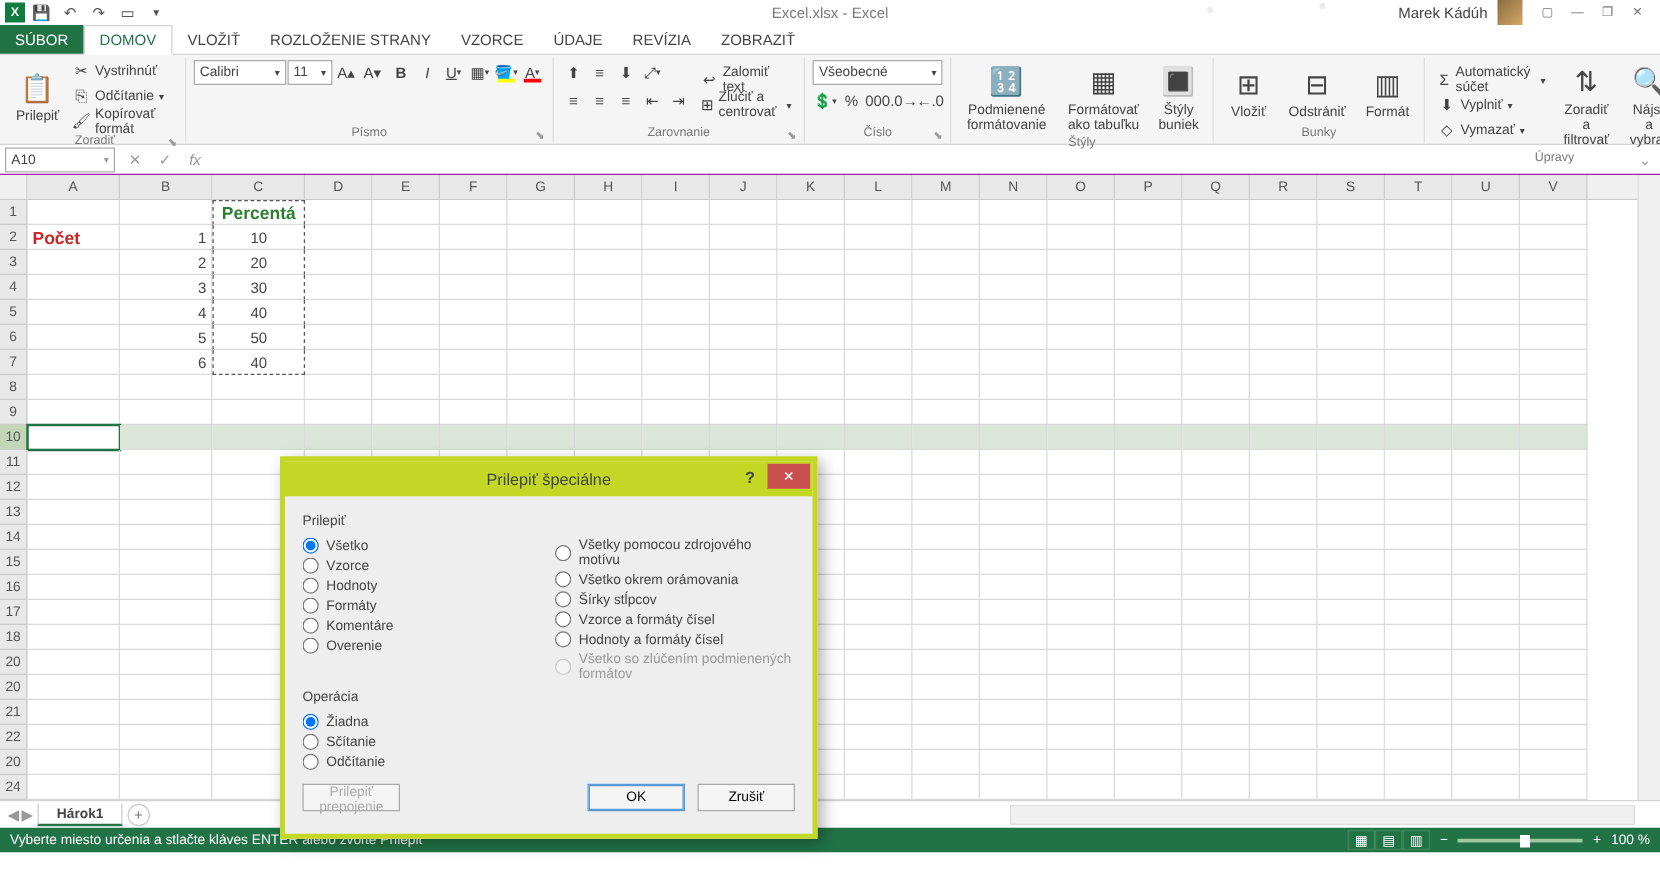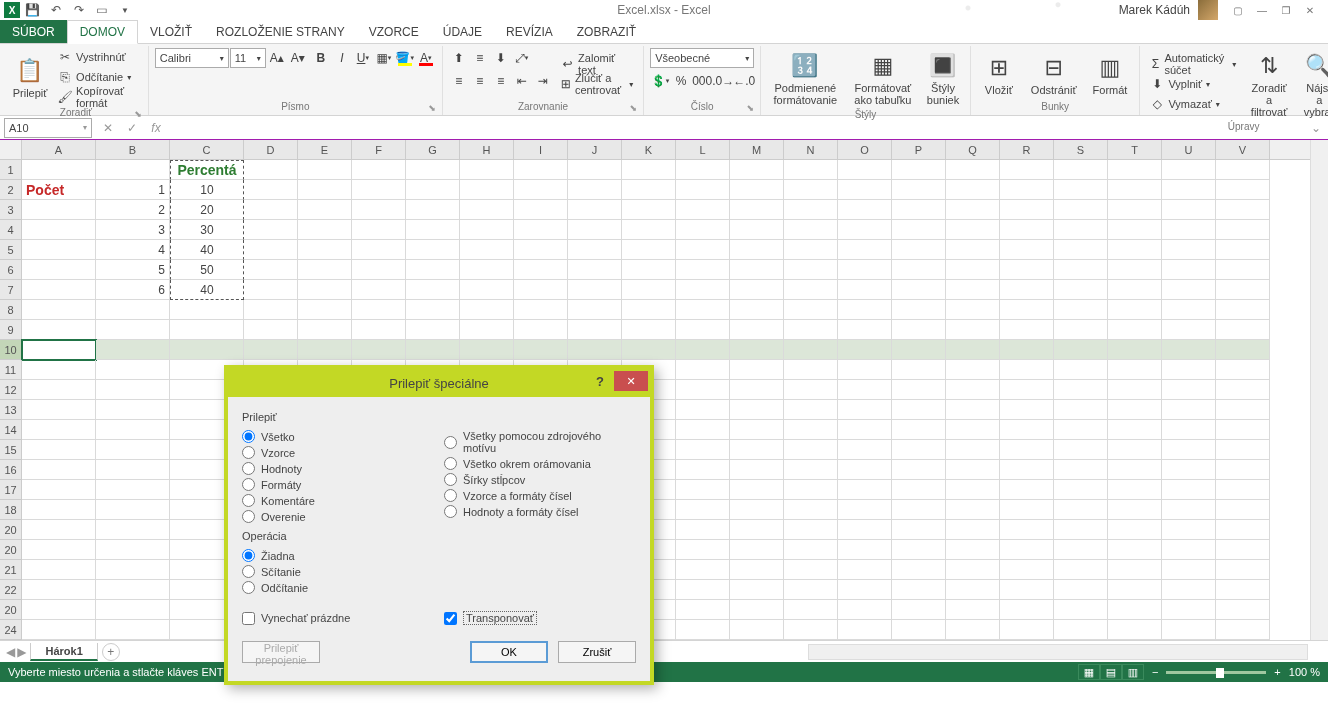--- a/index.html
+++ b/index.html
@@ -1045,48 +1045,42 @@
             <span>Šírky stĺpcov</span>
           </div>
           <div class="radio-row">
             <input type="radio" name="paste" style="">
             <span>Vzorce a formáty čísel</span>
           </div>
           <div class="radio-row">
             <input type="radio" name="paste" style="">
             <span>Hodnoty a formáty čísel</span>
           </div>
+          <div class="radio-row disabled">
+            <input type="radio" name="paste" disabled="" style="">
+            <span>Všetko so zlúčením podmienených formátov</span>
+          </div>
         </div>
     </div>
     <div class="dlg-section-label">Operácia</div>
     <div class="dlg-cols">
       <div class="dlg-col" id="op-left">
           <div class="radio-row">
             <input type="radio" name="op" checked="" style="">
             <span>Žiadna</span>
           </div>
           <div class="radio-row">
             <input type="radio" name="op" style="">
             <span>Sčítanie</span>
           </div>
           <div class="radio-row">
             <input type="radio" name="op" style="">
             <span>Odčítanie</span>
           </div>
         </div>
-    </div>
-    <div class="dlg-cols" style="margin-top:6px;">
-      <div class="check-row" style="flex:1;">
-        <input type="checkbox" style="">
-        <span>Vynechať prázdne</span>
-      </div>
-      <div class="check-row" style="flex:1;">
-        <input type="checkbox" checked="" style="">
-        <span class="focus-box">Transponovať</span>
-      </div>
     </div>
     <div class="dlg-buttons">
       <button class="dlg-btn disabled">Prilepiť prepojenie</button>
       <button class="dlg-btn default">OK</button>
       <button class="dlg-btn">Zrušiť</button>
     </div>
   </div>
 </div>
 
 </body></html>

